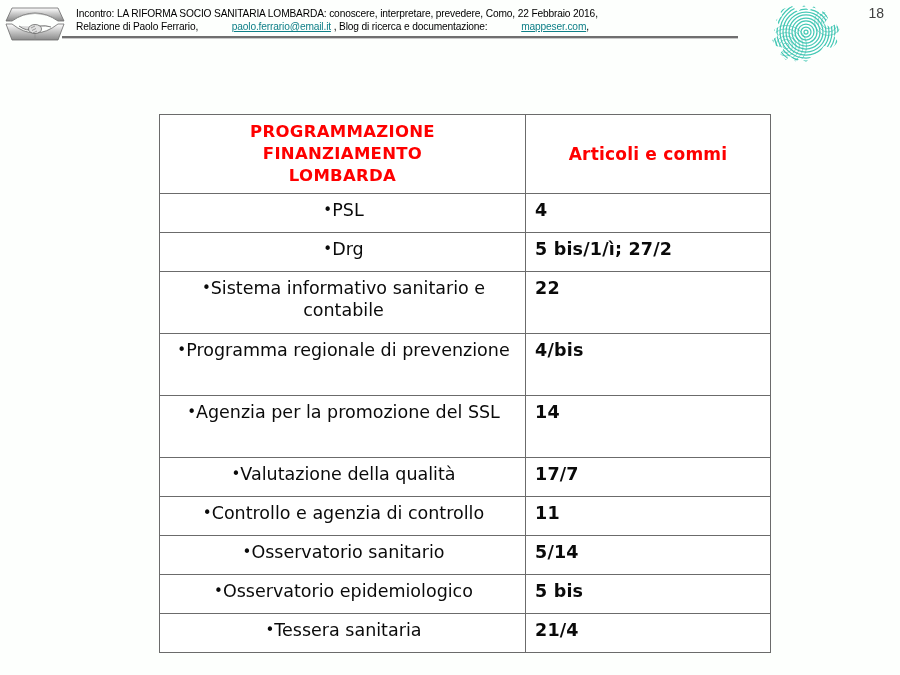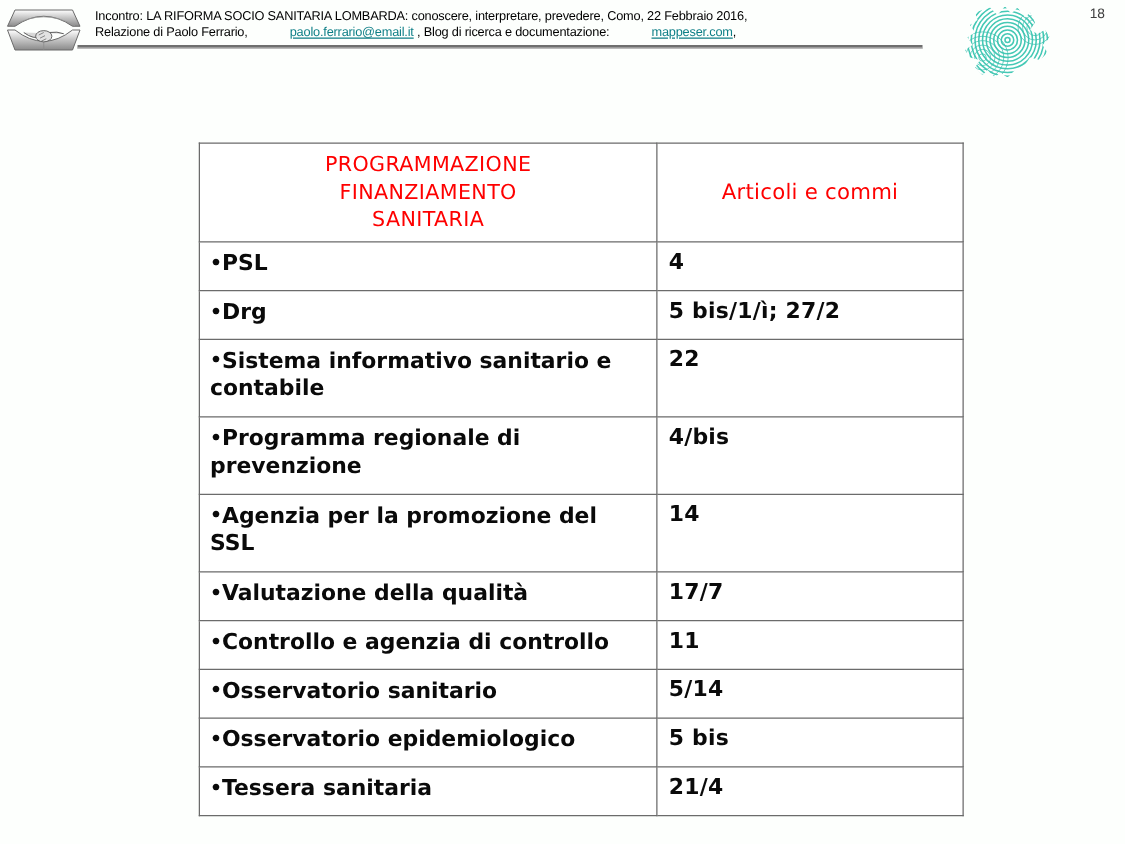--- a/index.html
+++ b/index.html
@@ -60,21 +60,21 @@
     height: 2px;
     background: #6f6f6f;
     border-bottom: 1px solid #c9c9c9;
   }
 
   #page-number {
     position: absolute;
     right: 16px;
     top: 5px;
     font-family: "Liberation Sans", sans-serif;
-    font-size: 11px;
+    font-size: 14px;
     color: #404040;
   }
 
   #region-map {
     position: absolute;
     left: 762px;
     top: 2px;
     width: 86px;
     height: 68px;
   }
@@ -98,41 +98,42 @@
     vertical-align: top;
     padding: 0;
   }
 
   #reform-table thead th {
     height: 78px;
     vertical-align: middle;
     text-align: center;
     color: #fe0000;
     font-family: "DejaVu Sans", sans-serif;
-    font-weight: normal;
+    font-weight: bold;
     font-size: 16.5px;
     line-height: 22px;
     letter-spacing: 0.3px;
   }
   #reform-table thead th.col-value {
     font-size: 17px;
     letter-spacing: 0.2px;
     margin-top: 46px;
   }
   .th-line { display: block; }
 
   #reform-table tbody td {
     padding: 5px 6px 6px 6px;
     font-size: 17.5px;
     line-height: 22px;
     color: #0a0a0a;
   }
   #reform-table tbody td.cell-label {
-    font-weight: bold;
+    font-weight: normal;
     padding-left: 8px;
+    text-align: center;
   }
   #reform-table tbody td.cell-value {
     font-weight: bold;
     padding-left: 9px;
     letter-spacing: 0.2px;
   }
   .bullet {
     font-size: 15px;
     line-height: 22px;
     vertical-align: 1px;
@@ -230,21 +231,21 @@
 <table id="reform-table">
   <colgroup>
     <col class="c-label">
     <col class="c-value">
   </colgroup>
   <thead>
     <tr>
       <th class="col-label">
         <span class="th-line">PROGRAMMAZIONE</span>
         <span class="th-line">FINANZIAMENTO</span>
-        <span class="th-line">SANITARIA</span>
+        <span class="th-line">LOMBARDA</span>
       </th>
       <th class="col-value">
         <span class="th-line">Articoli e commi</span>
       </th>
     </tr>
   </thead>
   <tbody id="table-body">
       <tr class="row-short">
         <td class="cell-label"><span class="bullet">•</span><span>PSL</span></td>
         <td class="cell-value"><span>4</span></td>

